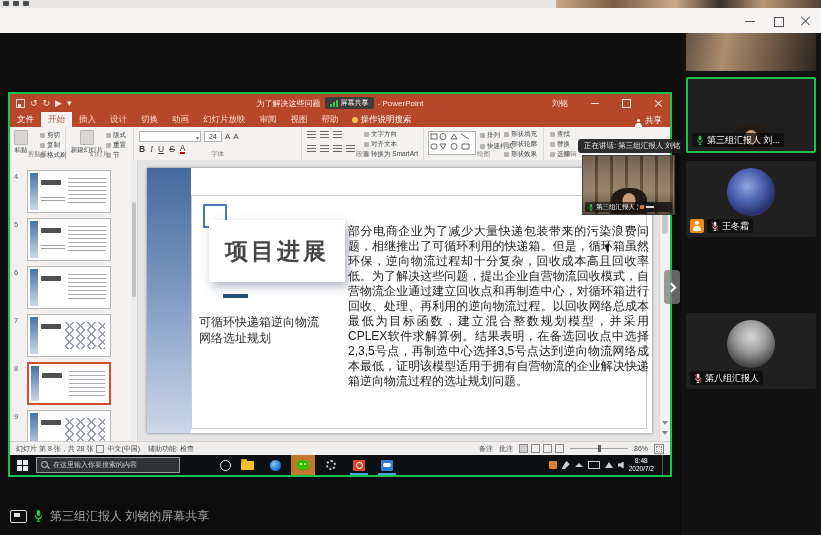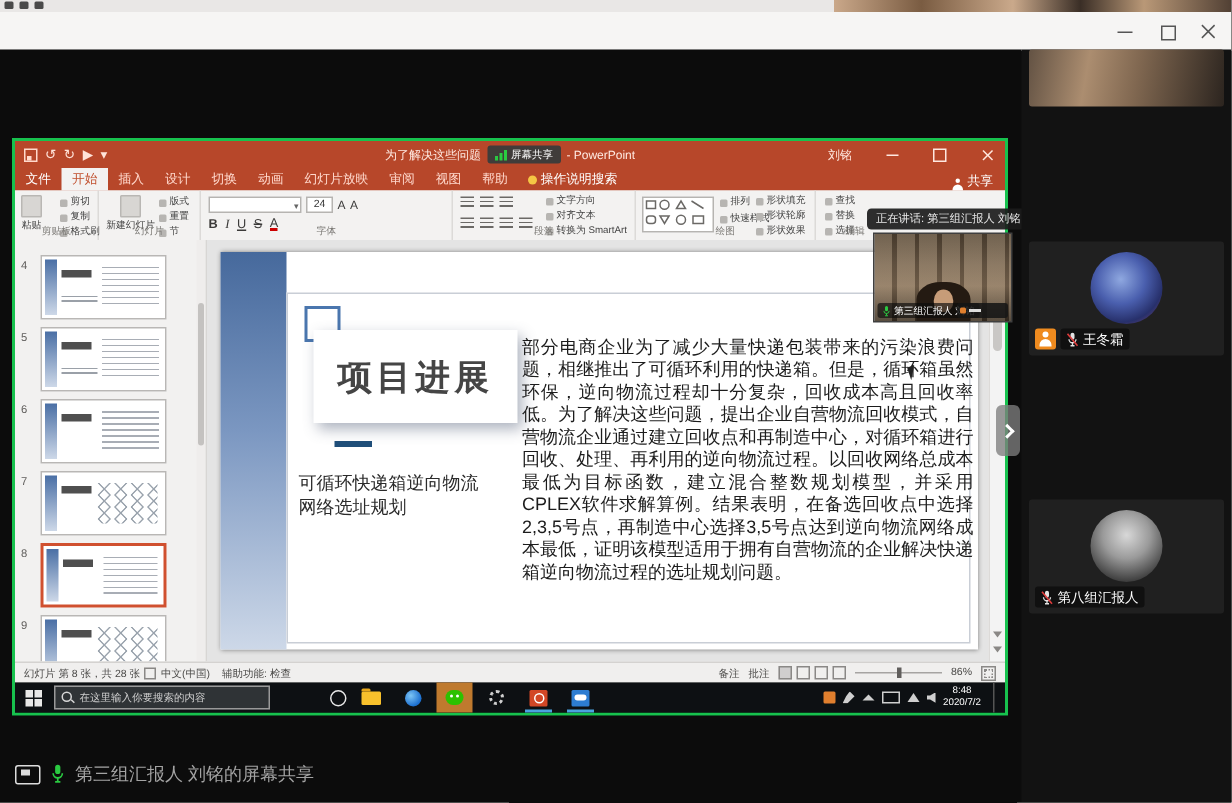--- a/index.html
+++ b/index.html
@@ -202,21 +202,21 @@
   .mic .mc{fill:#2aca41}.mic .ms{stroke:#2aca41;stroke-width:1.3;fill:none}
   .mic.muted .mc{fill:#e3e3e3}.mic.muted .ms{stroke:#e3e3e3}
   .mic .slash{stroke:#e03c3c;stroke-width:1.6}
 
   
   .sidebar{position:absolute;left:681px;top:33px;width:140px;height:502px;background:#121212}
   .ghost-tile{position:absolute;left:5px;top:0;width:130px;height:38px;border-radius:2px;
     background:linear-gradient(100deg,#6a5848 0%,#b99878 30%,#8a6f56 55%,#2e2620 100%);opacity:.92}
   .tile{position:absolute;left:5px;width:130px;height:76px;background:#202020;border-radius:2px;overflow:hidden;box-sizing:border-box}
   .tile.speaking{border:2px solid #20c14b}
-  .t1{top:44px}.t2{top:128px}.t3{top:212px}.t4{top:300px}.t5{top:380px}
+  .t1{top:44px}.t2{top:128px}.t3{top:212px}.t4{top:280px}.t5{top:380px}
   .tile-label{position:absolute;left:4px;bottom:4px;height:14px;background:rgba(10,10,10,.72);border-radius:2px;display:flex;align-items:center;gap:3px;padding:0 4px;font-size:9px;color:#fff;white-space:nowrap;max-width:118px;overflow:hidden}
   .tile .tile-label.shift{left:21px}
   .member-badge{position:absolute;left:4px;bottom:4px;width:14px;height:14px;background:#ef8b1f;border-radius:2px}
   .member-badge::before{content:"";position:absolute;left:5px;top:2px;width:4px;height:4px;border-radius:50%;background:#fff}
   .member-badge::after{content:"";position:absolute;left:3px;top:7px;width:8px;height:5px;border-radius:4px 4px 0 0;background:#fff}
   .avatar{position:absolute;left:50%;top:7px;transform:translateX(-50%);width:48px;height:48px;border-radius:50%}
   .av2{background:radial-gradient(circle at 42% 38%,#8fa8e0 0%,#4a5fae 40%,#27306b 70%,#8a4a72 100%)}
   .av3{background:radial-gradient(circle at 50% 32%,#e8eef5 0%,#aabdd3 35%,#5c6a85 70%,#b05656 100%)}
   .av4{background:radial-gradient(circle at 50% 35%,#d8d8d8 0%,#9a9a9a 40%,#3a3a3a 80%)}
   .av5{background:radial-gradient(circle at 42% 40%,#ecd9ba 0%,#c8a372 45%,#7a5c3a 80%,#4a3826 100%)}
@@ -648,20 +648,32 @@
           <line class="ms" x1="6" y1="11" x2="6" y2="13.5"></line>
           <line class="ms" x1="4" y1="14" x2="8" y2="14"></line>
         </svg>
       <span>第三组汇报人 刘铭的屏幕共享</span>
     </div>
   </div>
 
   <div class="sidebar">
     <div class="ghost-tile"></div>
 
+    <div class="tile t1 bookshelf speaking">
+      <div class="pers"></div>
+      <div class="tile-label">
+        <svg class="mic" width="8" height="11" viewBox="0 0 12 16">
+            <rect class="mc" x="4" y="1" width="4" height="7" rx="2"></rect>
+            <path class="ms" d="M2.5 7.5a3.5 3.5 0 0 0 7 0"></path>
+            <line class="ms" x1="6" y1="11" x2="6" y2="13.5"></line>
+            <line class="ms" x1="4" y1="14" x2="8" y2="14"></line>
+          </svg>
+        <span>第三组汇报人 刘...</span>
+      </div>
+    </div>
 
     <div class="tile t2">
       <div class="avatar av2"></div>
       <span class="member-badge"></span>
       <div class="tile-label shift">
         <svg class="mic muted" width="8" height="11" viewBox="0 0 12 16">
             <rect class="mc" x="4" y="1" width="4" height="7" rx="2"></rect>
             <path class="ms" d="M2.5 7.5a3.5 3.5 0 0 0 7 0"></path>
             <line class="ms" x1="6" y1="11" x2="6" y2="13.5"></line>
             <line class="ms" x1="4" y1="14" x2="8" y2="14"></line>

